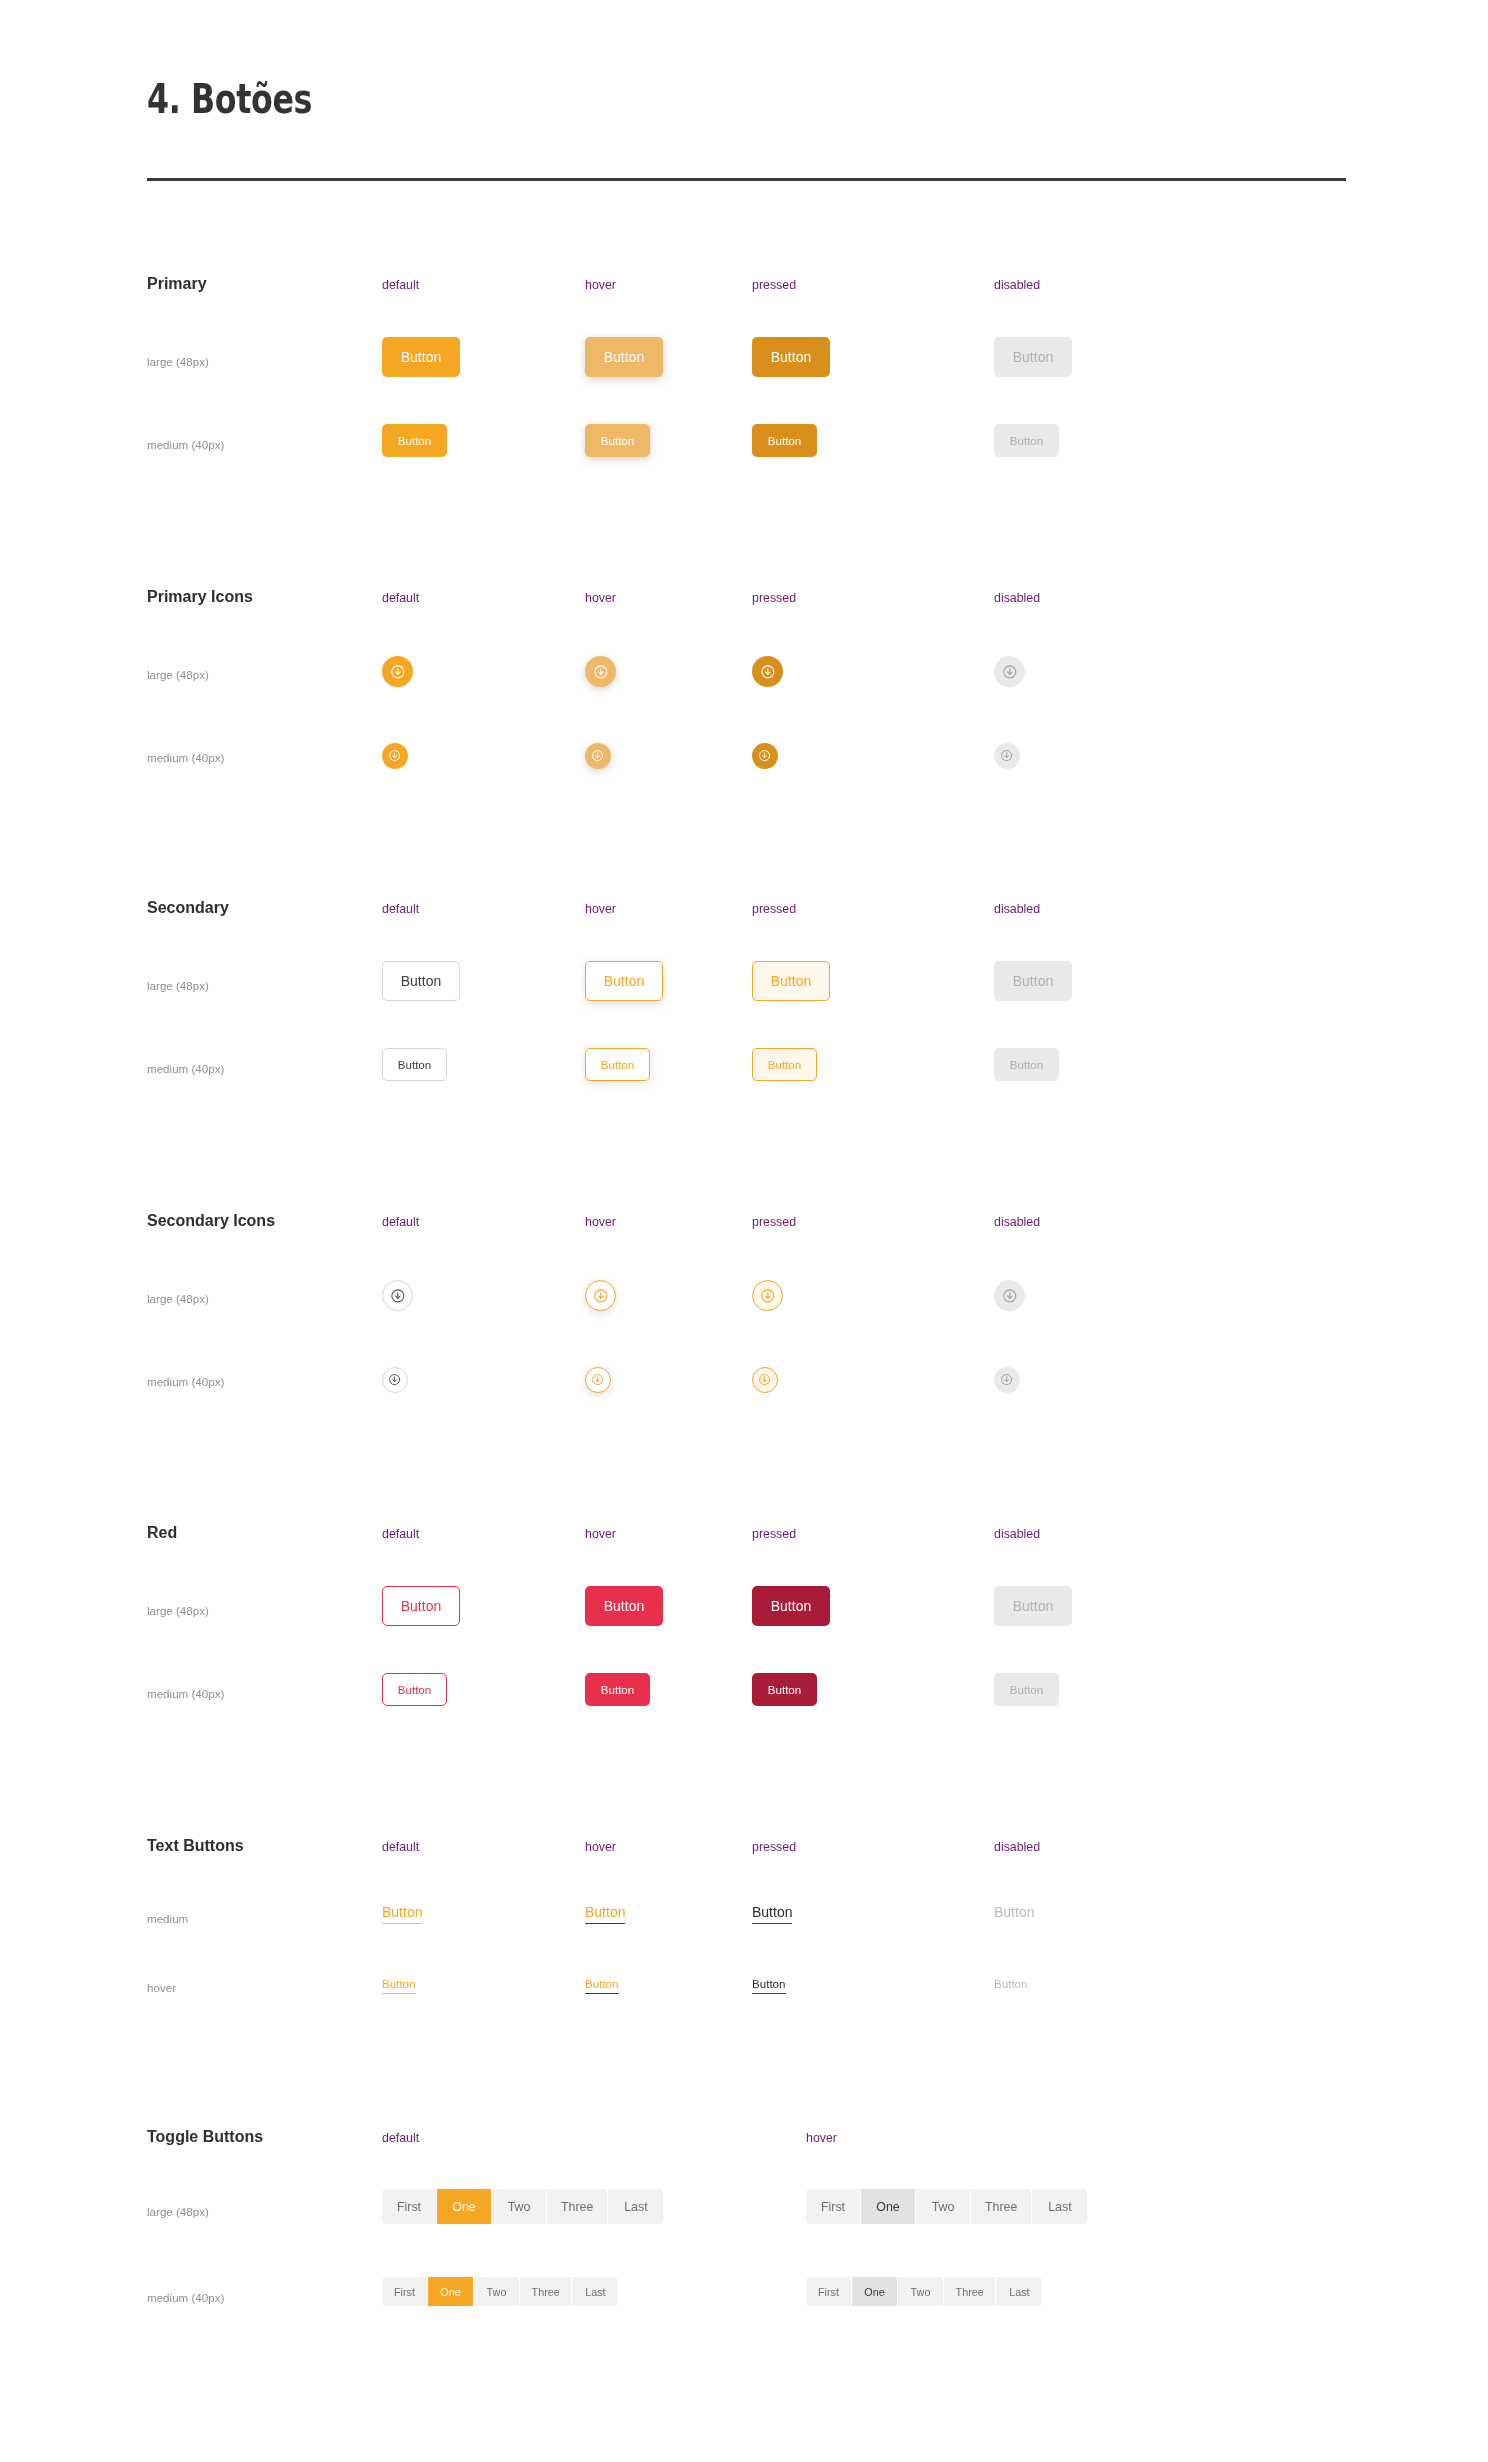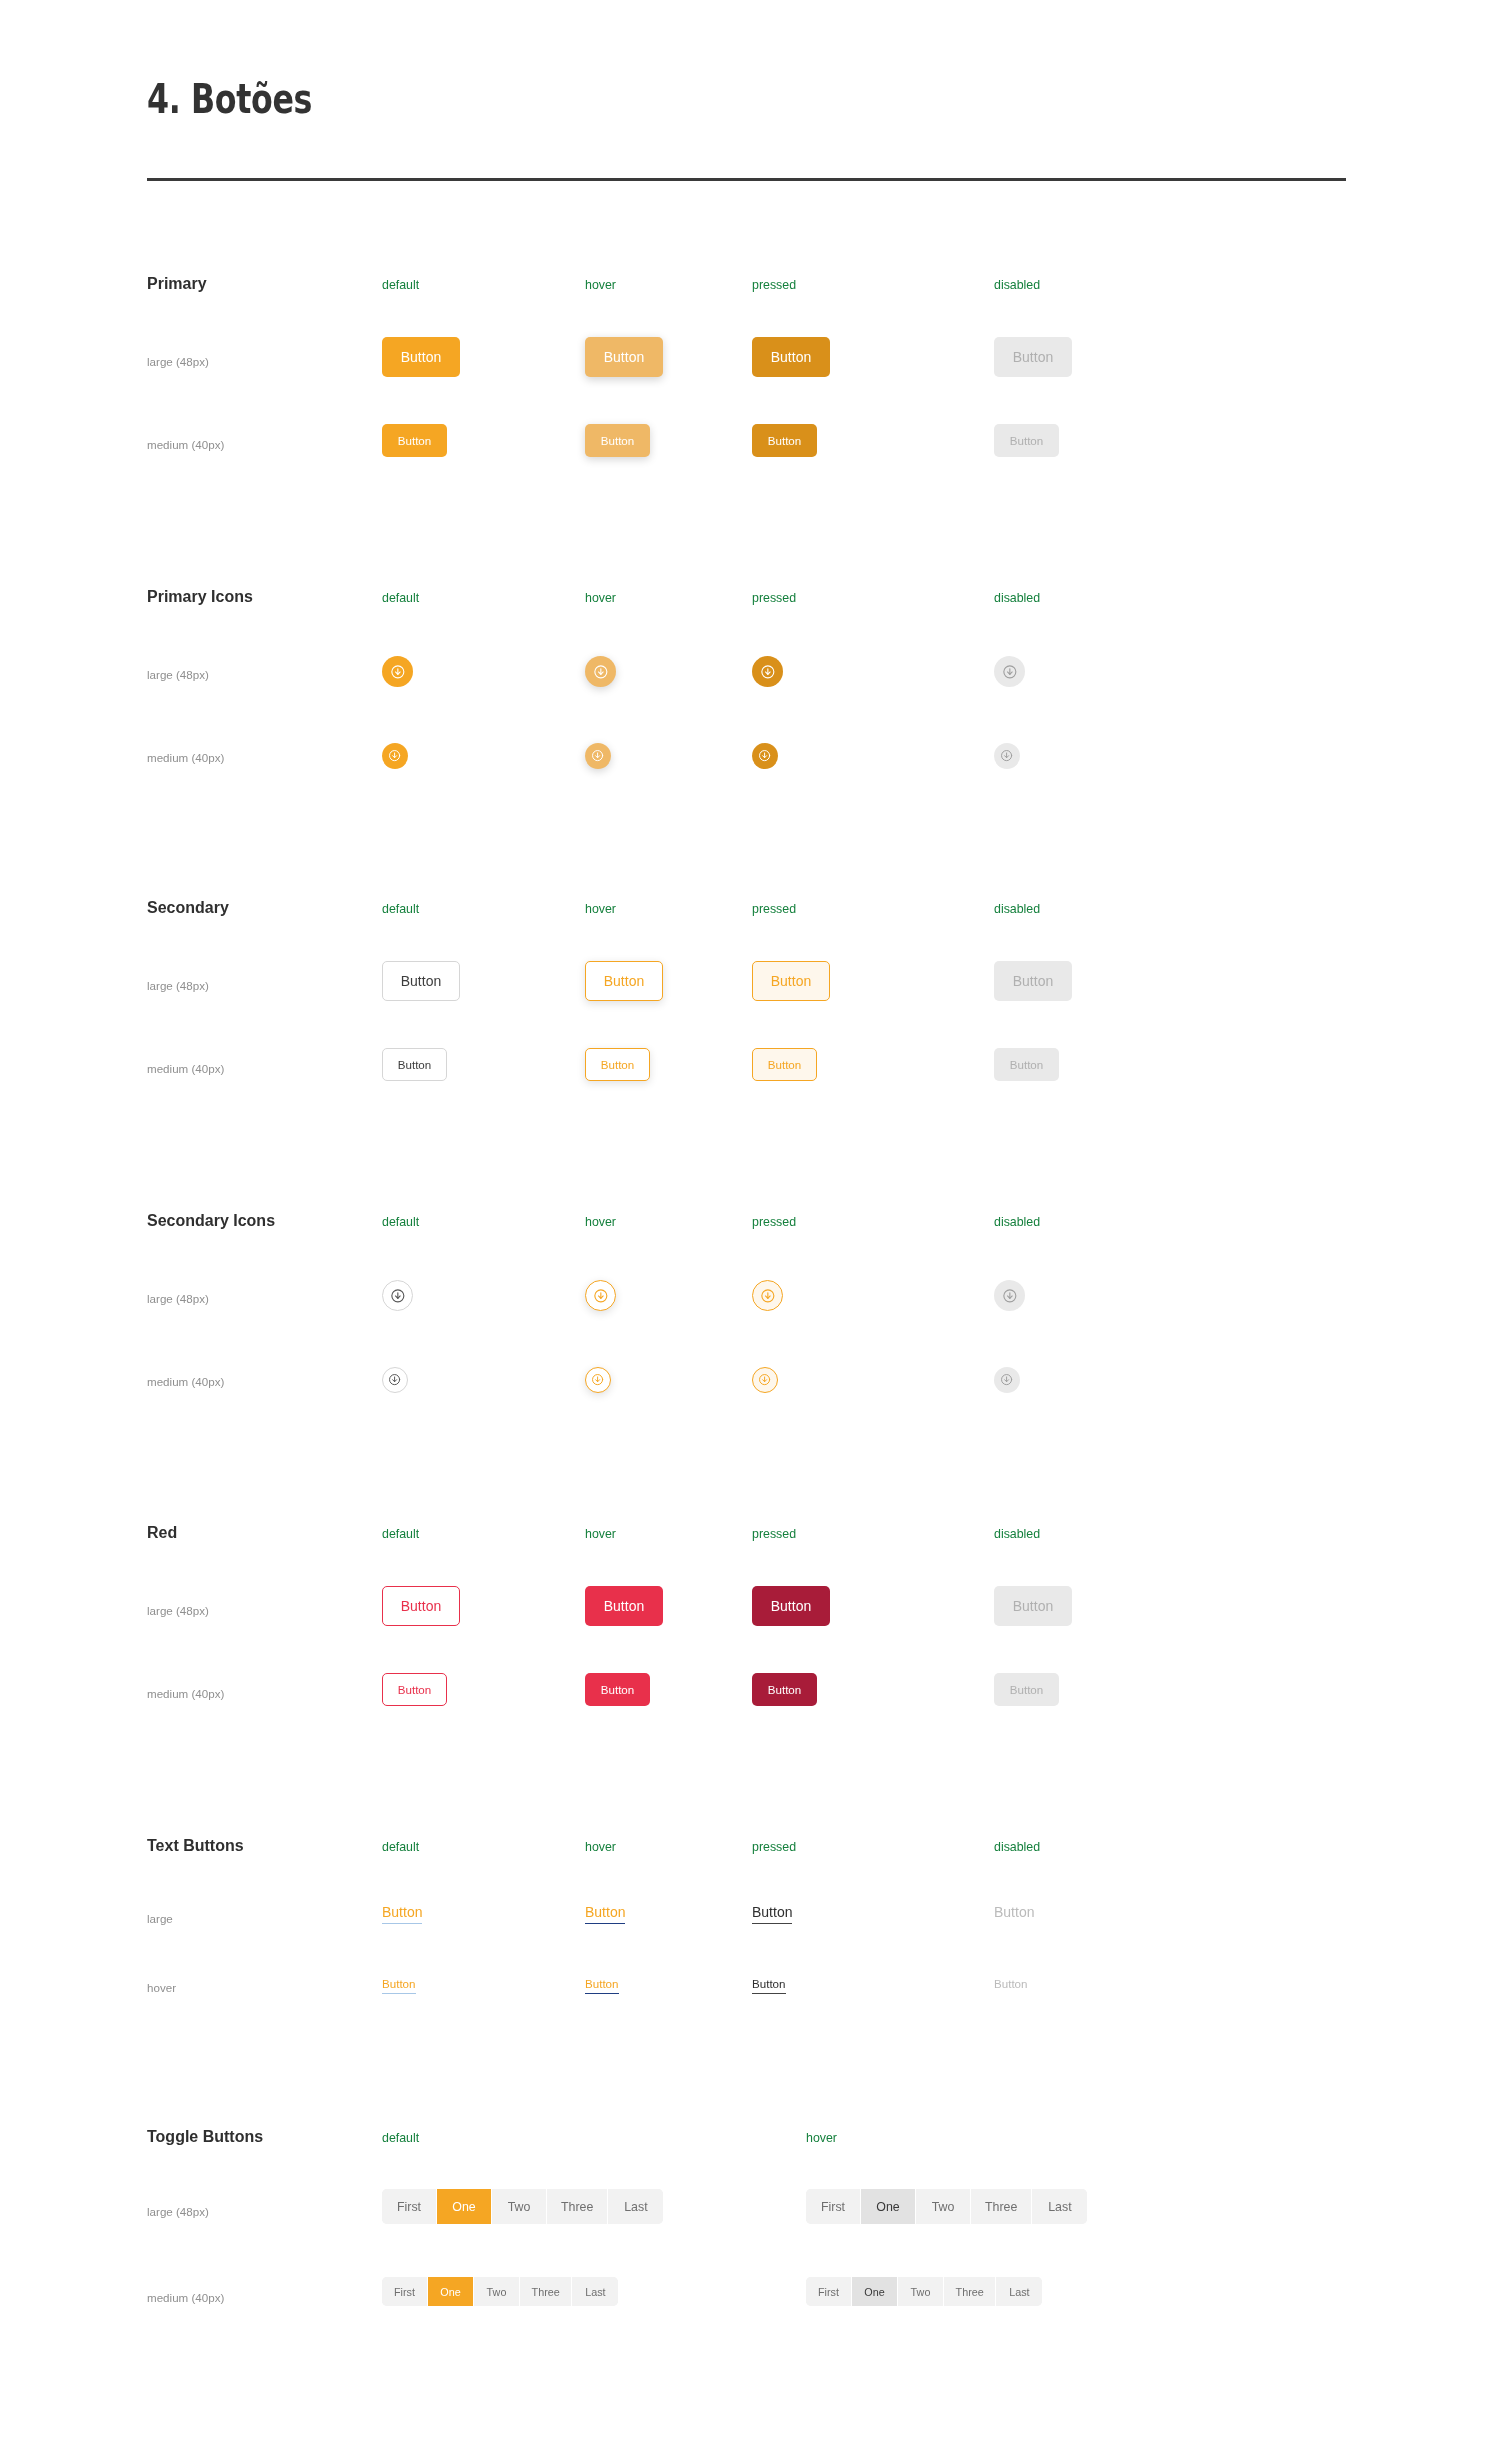--- a/index.html
+++ b/index.html
@@ -27,21 +27,21 @@
 
   
   .section{ position:absolute; left:0; width:1489px; }
   .sec-title{
     position:absolute; left:147px; top:0;
     font-size:17.4px; font-weight:700; color:#2f2f2f; white-space:nowrap;
     transform: scaleX(0.92); transform-origin:left center;
   }
   .col-label{
     position:absolute; top:5px;
-    font-size:12.4px; color:#15803d; font-weight:400; white-space:nowrap;
+    font-size:12.4px; color:#701a75; font-weight:400; white-space:nowrap;
   }
   .row-label{
     position:absolute; left:147px;
     font-size:11.6px; color:#8f8f8f; white-space:nowrap;
   }
   .cell{ position:absolute; }
 
   
   .c0{ left:382px; } .c1{ left:585px; } .c2{ left:752px; } .c3{ left:994px; }
   .t0{ left:382px; } .t1{ left:806px; }
@@ -356,21 +356,21 @@
     <div class="cell c3" style="top:151px;"><button class="btn md disabled">Button</button></div>
   </div>
 
   <div class="section" style="top:1835px;">
     <div class="sec-title">Text Buttons</div>
     <div class="col-label c0">default</div>
     <div class="col-label c1">hover</div>
     <div class="col-label c2">pressed</div>
     <div class="col-label c3">disabled</div>
 
-    <div class="row-label" style="top:77px;">large</div>
+    <div class="row-label" style="top:77px;">medium</div>
     <div class="cell c0" style="top:69px;"><span class="txtbtn lg tb-default">Button</span></div>
     <div class="cell c1" style="top:69px;"><span class="txtbtn lg tb-hover">Button</span></div>
     <div class="cell c2" style="top:69px;"><span class="txtbtn lg tb-pressed">Button</span></div>
     <div class="cell c3" style="top:69px;"><span class="txtbtn lg tb-disabled">Button</span></div>
 
     <div class="row-label" style="top:1 + 146px; top:146px;">hover</div>
     <div class="cell c0" style="top:141px;"><span class="txtbtn md tb-default">Button</span></div>
     <div class="cell c1" style="top:141px;"><span class="txtbtn md tb-hover">Button</span></div>
     <div class="cell c2" style="top:141px;"><span class="txtbtn md tb-pressed">Button</span></div>
     <div class="cell c3" style="top:141px;"><span class="txtbtn md tb-disabled">Button</span></div>

